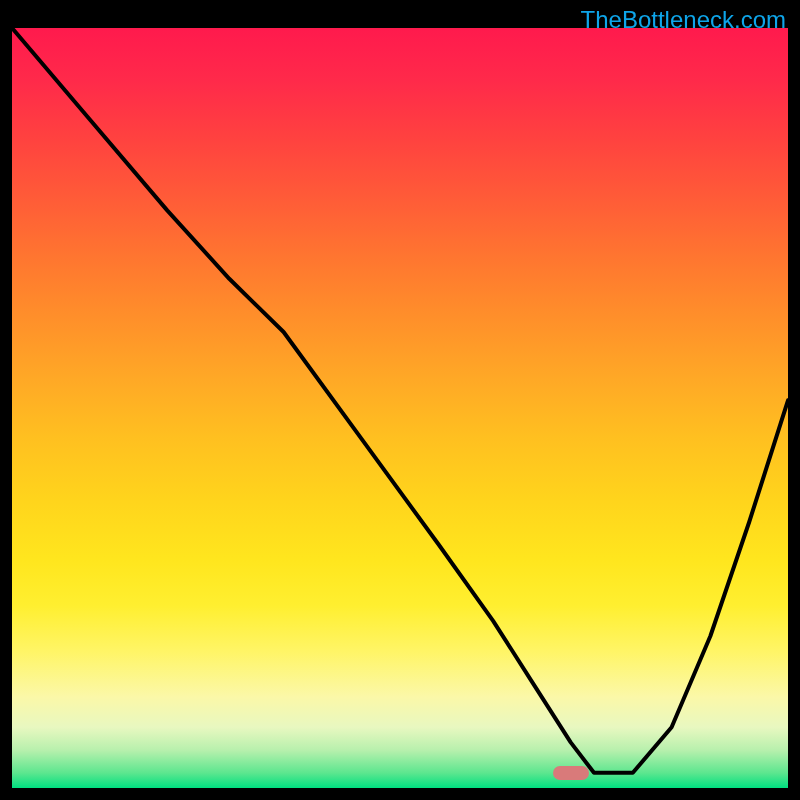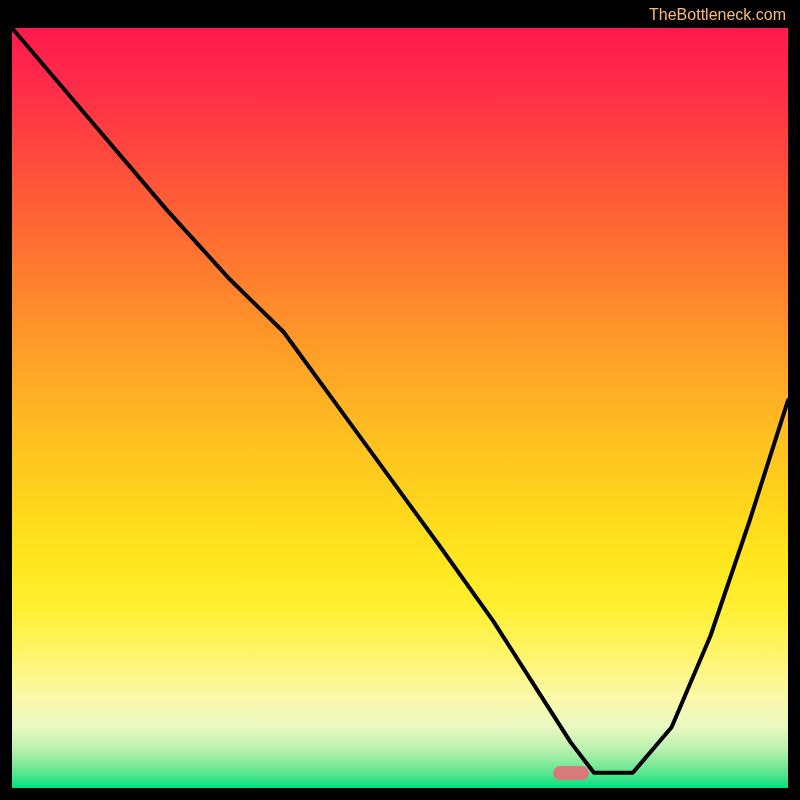--- a/index.html
+++ b/index.html
@@ -7,23 +7,23 @@
     padding: 0;
     width: 800px;
     height: 800px;
     background: #000;
     position: relative;
   }
   .watermark {
     position: absolute;
     top: 6px;
     right: 14px;
-    color: #fdba74;
+    color: #0ea5e9;
     font-family: Arial, Helvetica, sans-serif;
-    font-size: 16px;
+    font-size: 24px;
     font-weight: 500;
     z-index: 10;
   }
   .plot-area {
     position: absolute;
     left: 12px;
     top: 28px;
     width: 776px;
     height: 760px;
     background: linear-gradient(to bottom,

